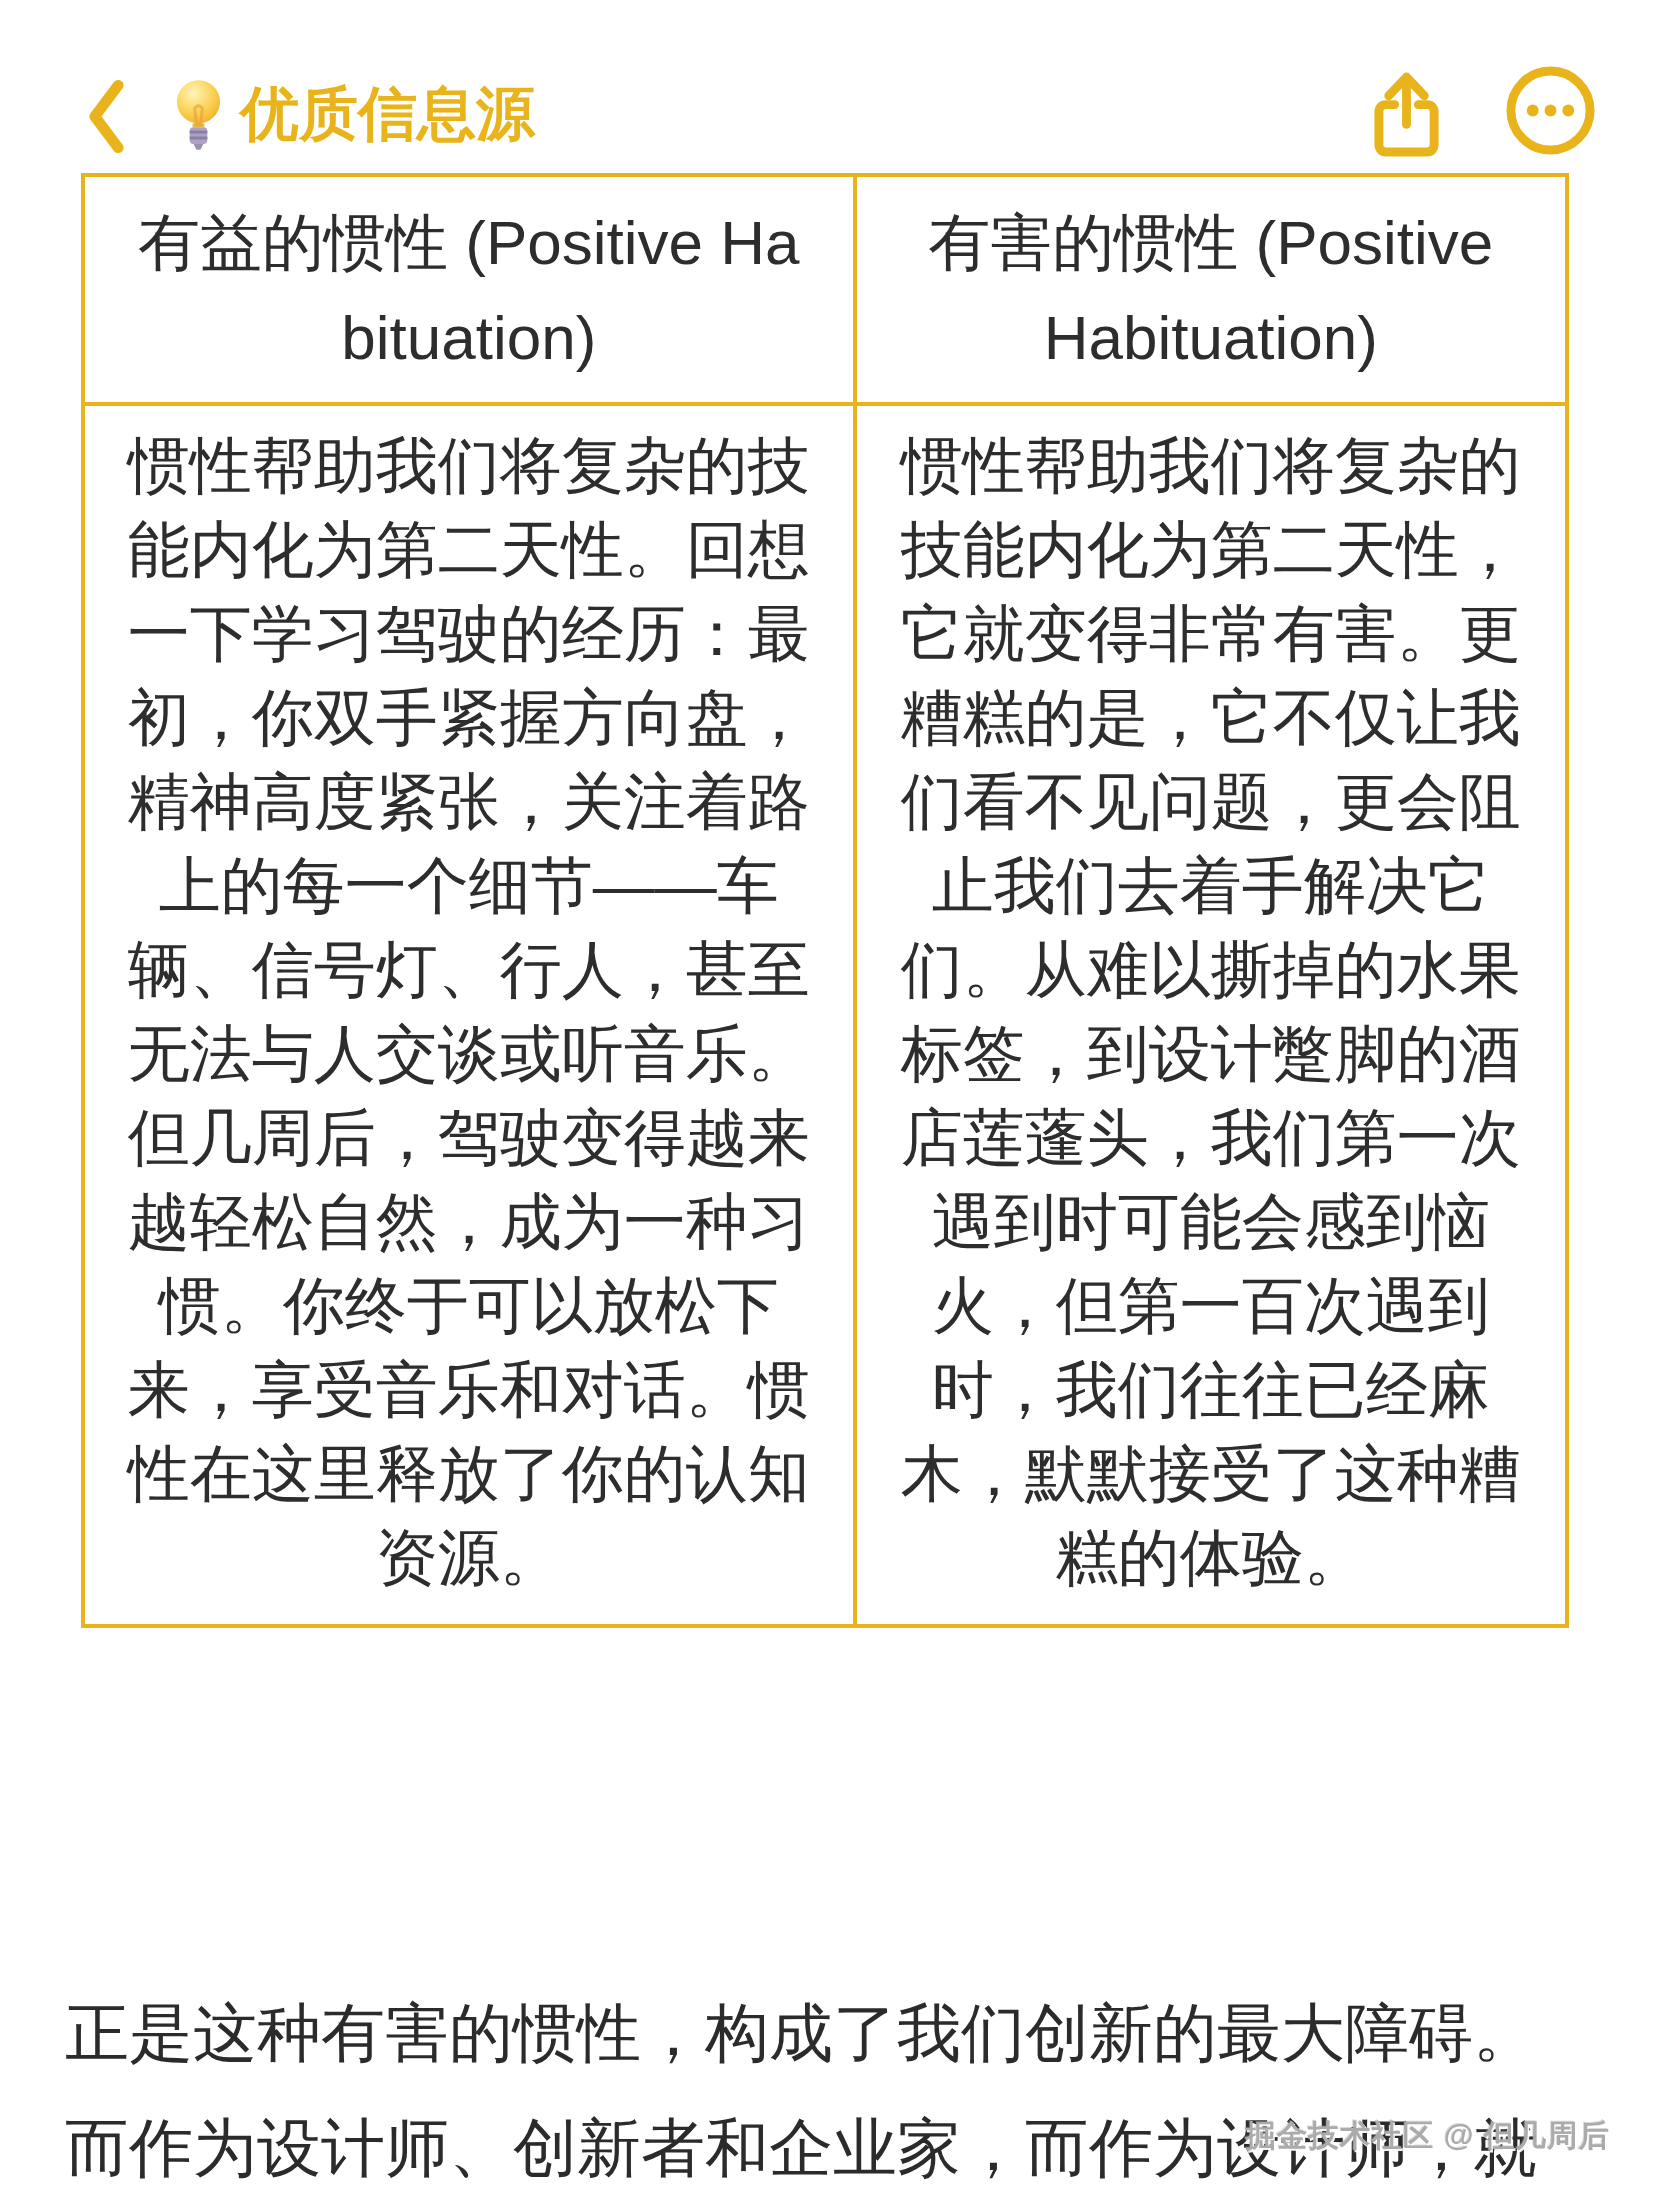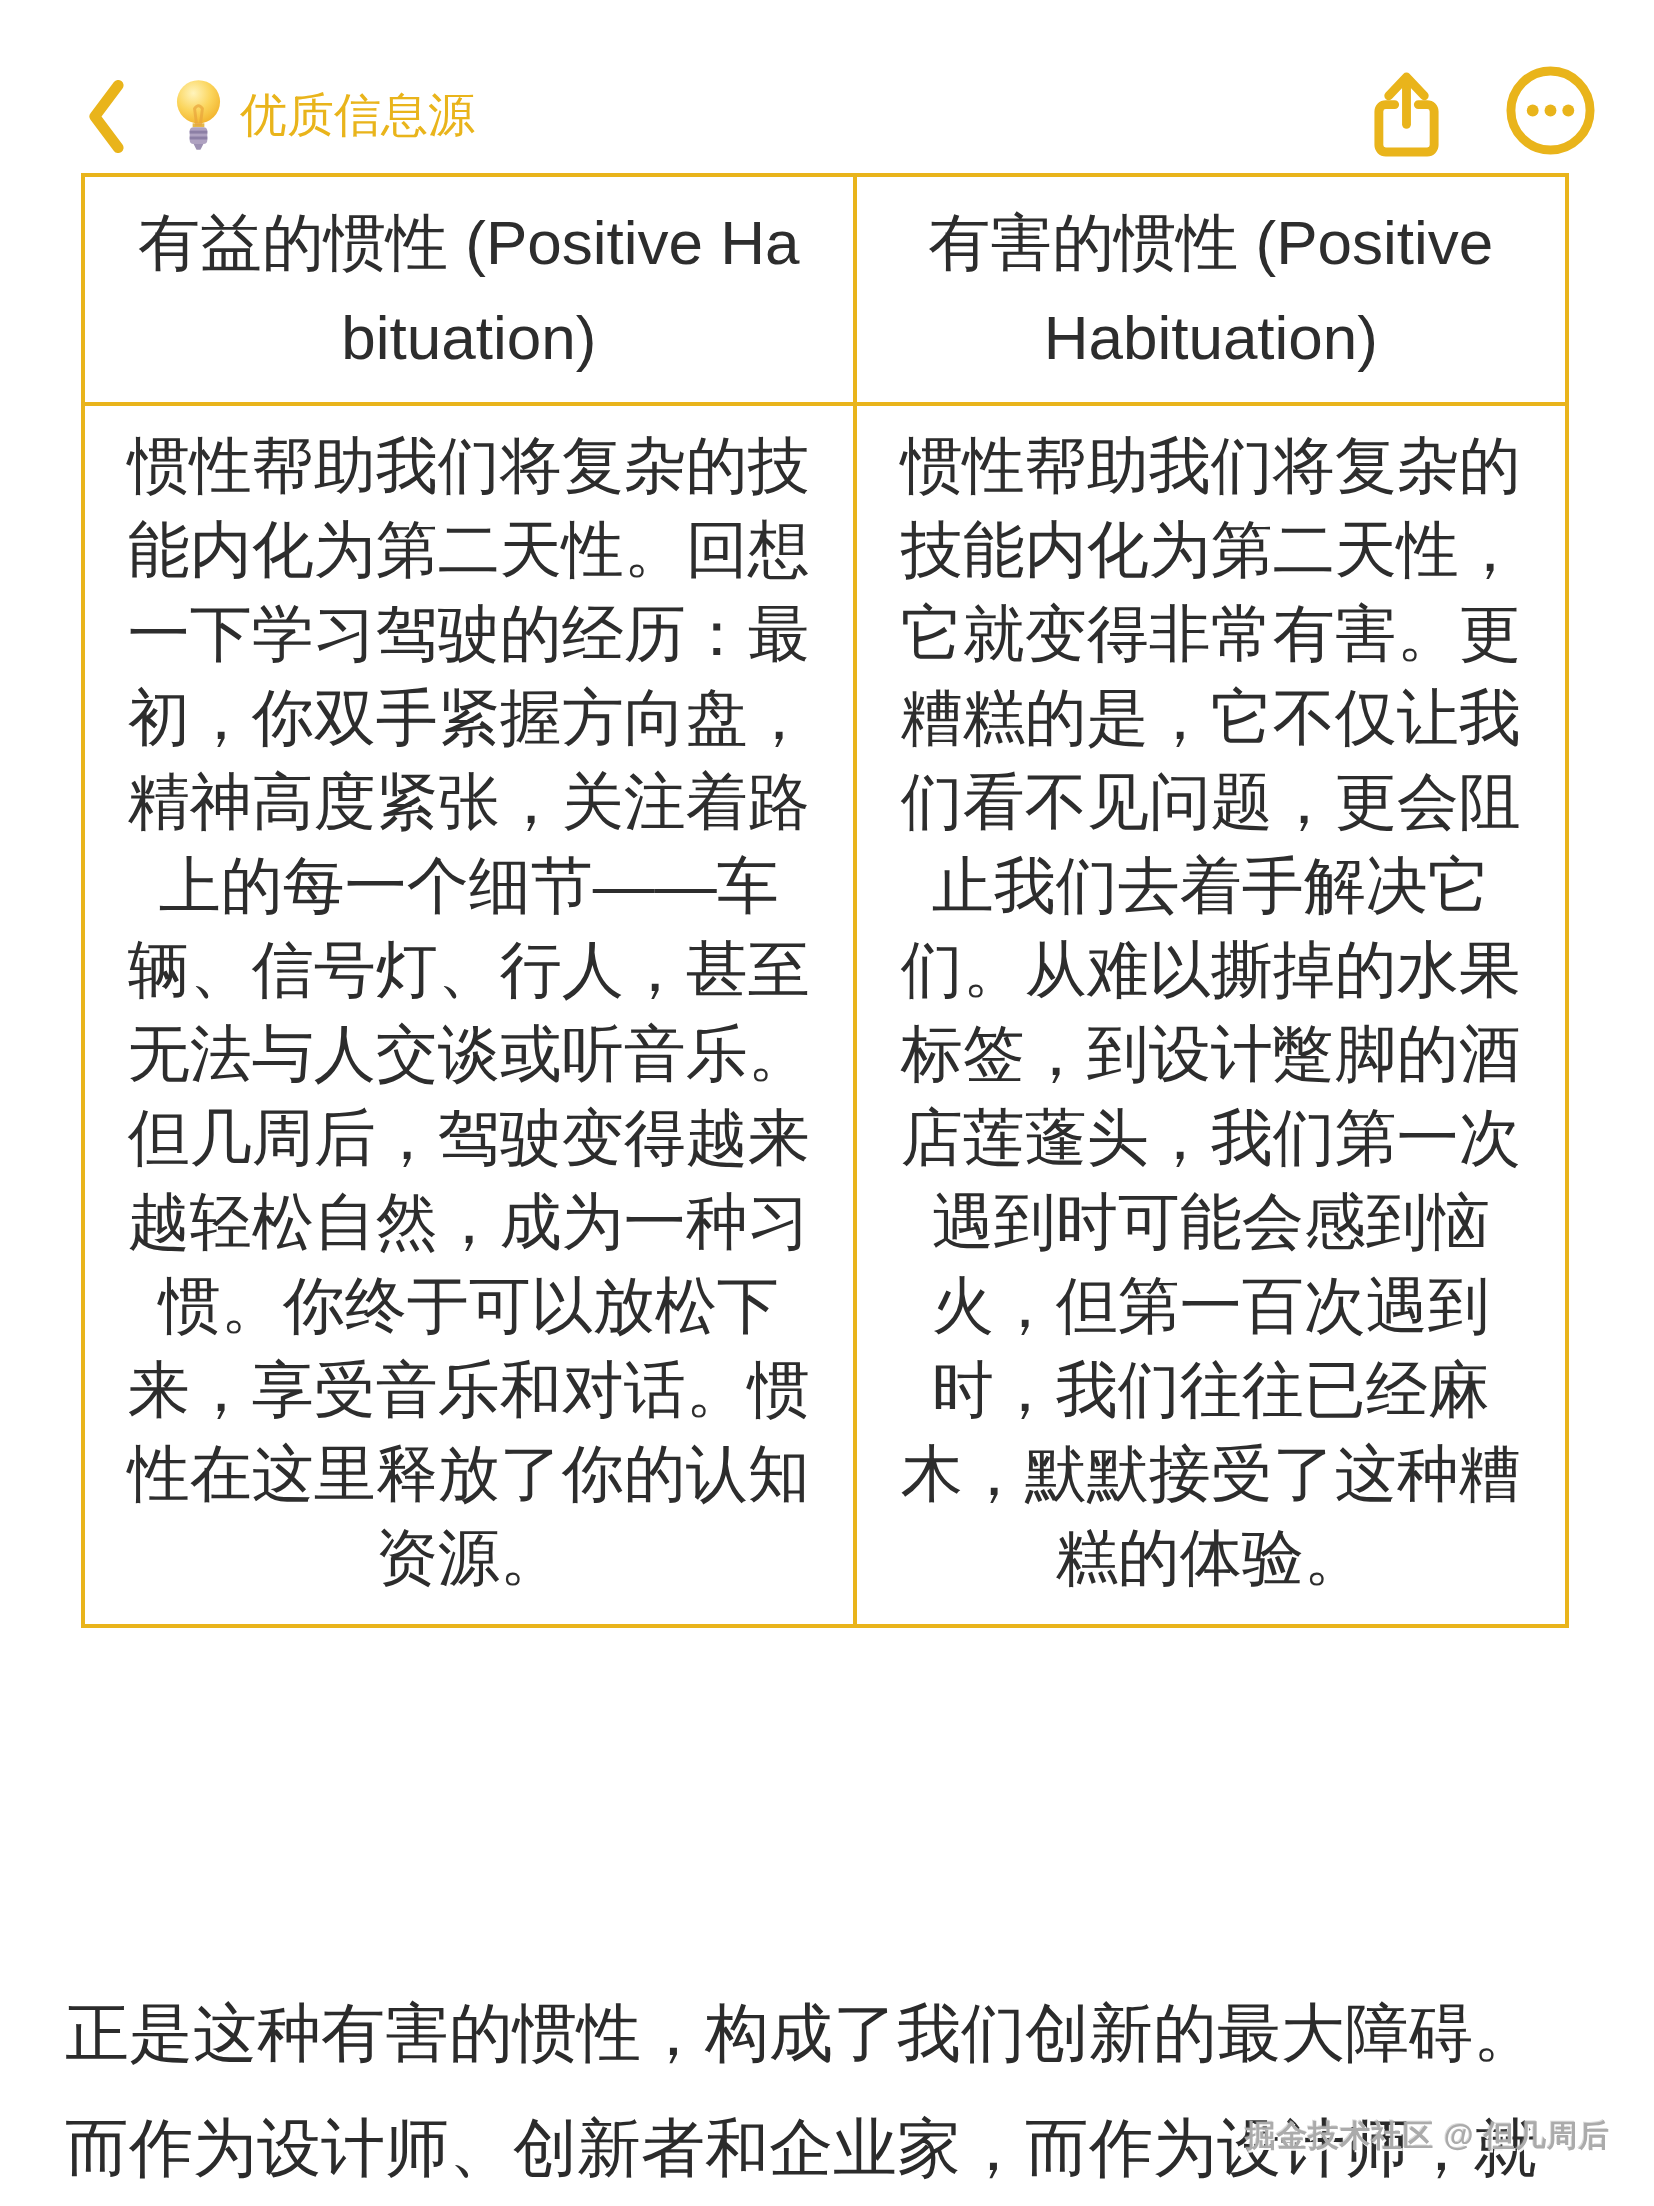--- a/index.html
+++ b/index.html
@@ -13,21 +13,21 @@
     background:#ffffff;
     overflow:hidden;
     font-family:"Liberation Sans","DejaVu Sans",sans-serif;
     color:var(--ink);
   }
   
   .back-btn{position:absolute;left:87px;top:79px;width:39px;height:75px;cursor:pointer;}
   .bulb{position:absolute;left:175px;top:77px;width:47px;height:75px;}
   .note-title{
     position:absolute;left:240px;top:79px;
-    font-size:47px;line-height:71px;font-weight:400;
+    font-size:59px;line-height:71px;font-weight:700;
     color:var(--gold);white-space:nowrap;
   }
   .share-btn{position:absolute;left:1369px;top:67px;width:75px;height:93px;cursor:pointer;}
   .more-btn{position:absolute;left:1505px;top:65px;width:91px;height:91px;cursor:pointer;}
 
   
   .habit-table{
     position:absolute;left:81px;top:173px;width:1488px;
     border-collapse:collapse;table-layout:fixed;
     background:#ffffff;

